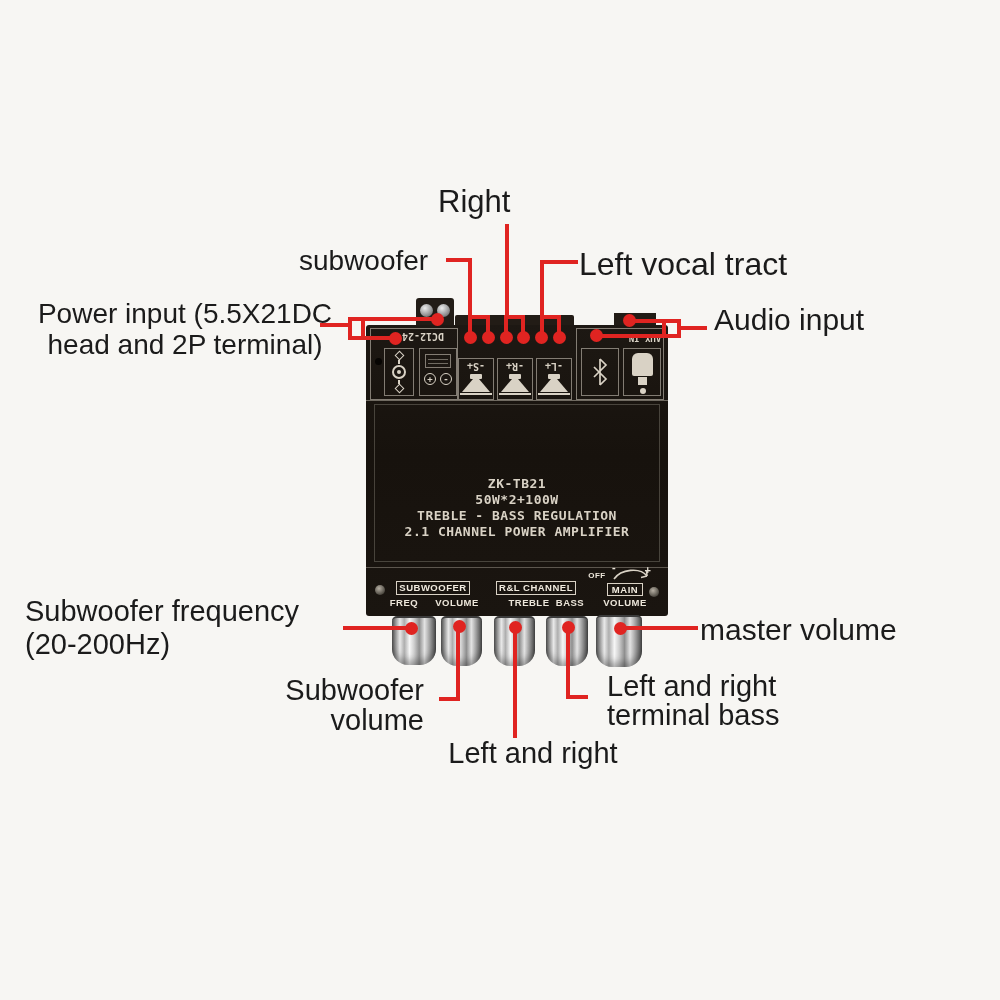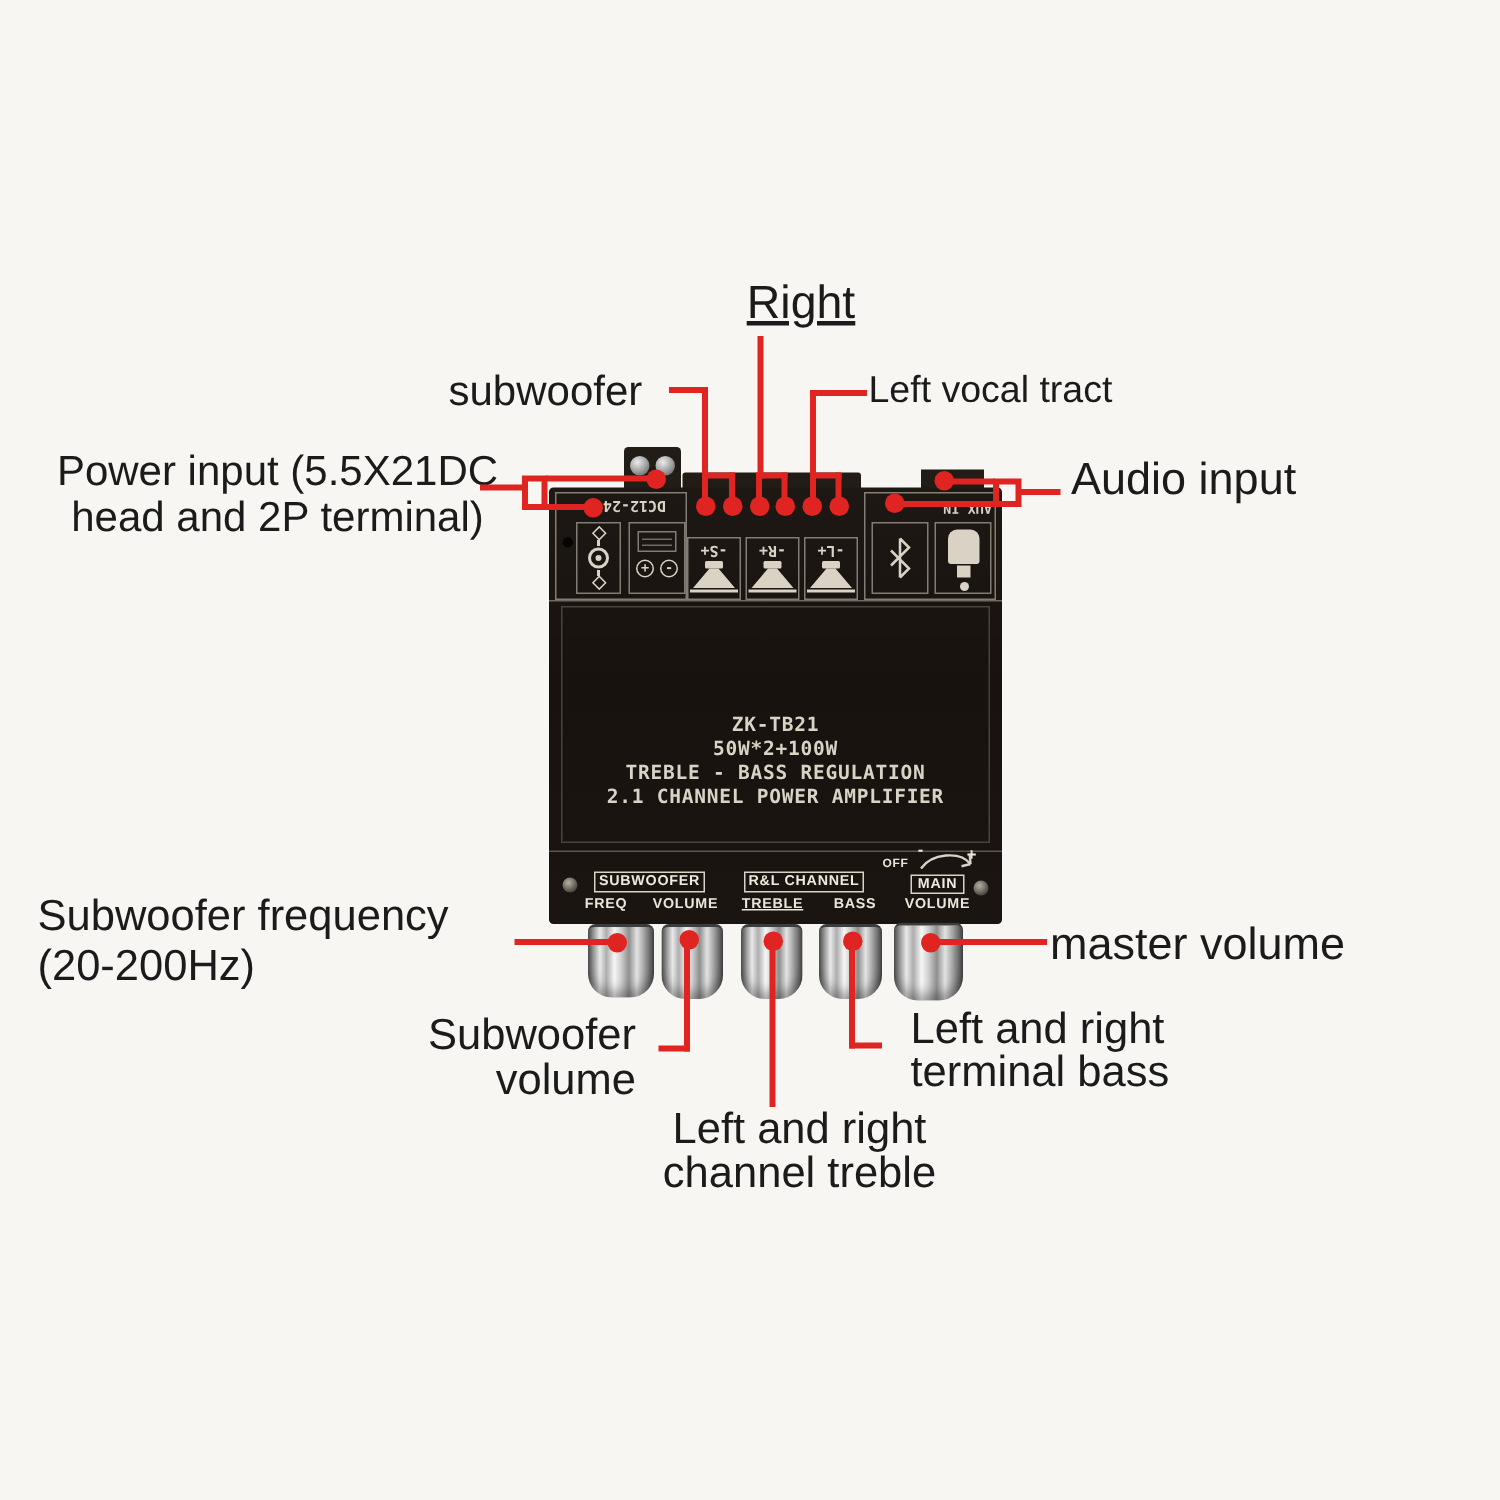--- a/index.html
+++ b/index.html
@@ -44,40 +44,39 @@
   .cone-tri{width:6px;height:0;border-left:11px solid transparent;border-right:11px solid transparent;
             border-bottom:13px solid #d9d2c5;margin:0 auto;}
   .cone-base{width:32px;height:2px;background:#d9d2c5;margin:1px auto 0;}
   .col{display:flex;flex-direction:column;align-items:center;}
 </style>
 </head>
 <body>
 
 <div class="stage">
 
-  <div class="lbl" style="left:454px;top:184px;width:160px;text-align:center;font-size:31px;text-decoration:underline;">Right</div>
+  <div class="lbl" style="left:438px;top:184px;width:160px;font-size:31px;">Right</div>
   <div class="lbl" style="left:299px;top:245px;font-size:28px;">subwoofer</div>
-  <div class="lbl" style="left:579px;top:246px;font-size:25px;">Left vocal tract</div>
+  <div class="lbl" style="left:579px;top:246px;font-size:32px;">Left vocal tract</div>
   <div class="lbl" style="left:20px;top:298px;width:330px;text-align:center;font-size:28px;line-height:31px;">
     <div>Power input (5.5X21DC</div>
     <div>head and 2P terminal)</div>
   </div>
   <div class="lbl" style="left:714px;top:303px;font-size:30px;">Audio input</div>
   <div class="lbl" style="left:25px;top:595px;width:307px;font-size:29px;line-height:33px;">
     <div>Subwoofer frequency</div>
     <div>(20-200Hz)</div>
   </div>
   <div class="lbl" style="left:700px;top:613px;font-size:30px;">master volume</div>
   <div class="lbl" style="left:268px;top:675px;width:156px;text-align:right;font-size:29px;line-height:30px;">
     <div>Subwoofer</div>
     <div>volume</div>
   </div>
   <div class="lbl" style="left:428px;top:739px;width:210px;text-align:center;font-size:29px;line-height:29px;">
     <div>Left and right</div>
-    <div>channel treble</div>
   </div>
   <div class="lbl" style="left:607px;top:672px;font-size:29px;line-height:29px;">
     <div>Left and right</div>
     <div>terminal bass</div>
   </div>
 
   <div class="blacktab" style="left:416px;top:298px;width:38px;height:30px;border-radius:3px 3px 0 0;">
     <span class="screw" style="left:4px;top:6px;width:13px;height:13px;"></span>
     <span class="screw" style="left:21px;top:6px;width:13px;height:13px;"></span>
   </div>
@@ -167,21 +166,21 @@
       <div>2.1 CHANNEL POWER AMPLIFIER</div>
     </div>
 
     <div style="position:absolute;left:0;top:242px;width:302px;height:49px;border-top:1px solid rgba(217,210,197,.35);">
       <span class="pscrew" style="left:9px;top:17px;"></span>
       <span class="pscrew" style="left:283px;top:19px;"></span>
       <div class="pboxlbl" style="left:30px;top:13px;width:74px;height:14px;">SUBWOOFER</div>
       <div class="ptxt" style="left:18px;top:29px;width:40px;">FREQ</div>
       <div class="ptxt" style="left:68px;top:29px;width:46px;">VOLUME</div>
       <div class="pboxlbl" style="left:130px;top:13px;width:80px;height:14px;">R&amp;L CHANNEL</div>
-      <div class="ptxt" style="left:126px;top:29px;width:46px;text-decoration:underline;">TREBLE</div>
+      <div class="ptxt" style="left:140px;top:29px;width:46px;">TREBLE</div>
       <div class="ptxt" style="left:186px;top:29px;width:36px;">BASS</div>
       <div class="pboxlbl" style="left:241px;top:15px;width:36px;height:13px;">MAIN</div>
       <div class="ptxt" style="left:234px;top:29px;width:50px;">VOLUME</div>
       <div class="ptxt" style="left:219px;top:3px;width:24px;font-size:8px;">OFF</div>
       <div class="ptxt" style="left:243px;top:-7px;width:10px;font-size:11px;">-</div>
       <div class="ptxt" style="left:277px;top:-4px;width:10px;font-size:11px;">+</div>
       <svg style="position:absolute;left:246px;top:-2px;" width="40" height="18" viewBox="0 0 40 18">
         <path d="M2 13 C 9 3, 28 1, 35 10" fill="none" stroke="#d9d2c5" stroke-width="1.6"></path>
         <path d="M35 10 l-0.5 -6 M35 10 l-6 1.5" fill="none" stroke="#d9d2c5" stroke-width="1.6"></path>
       </svg>

